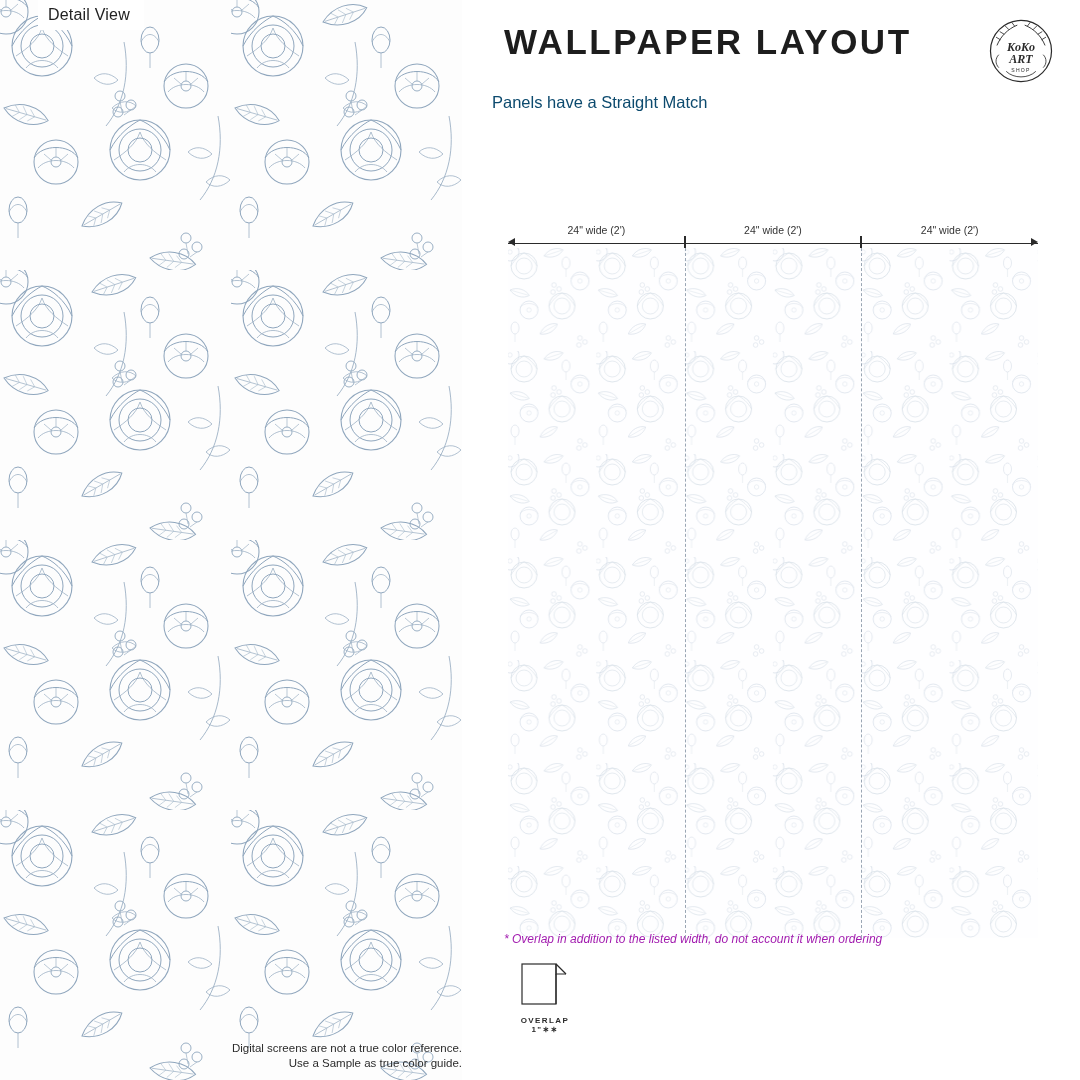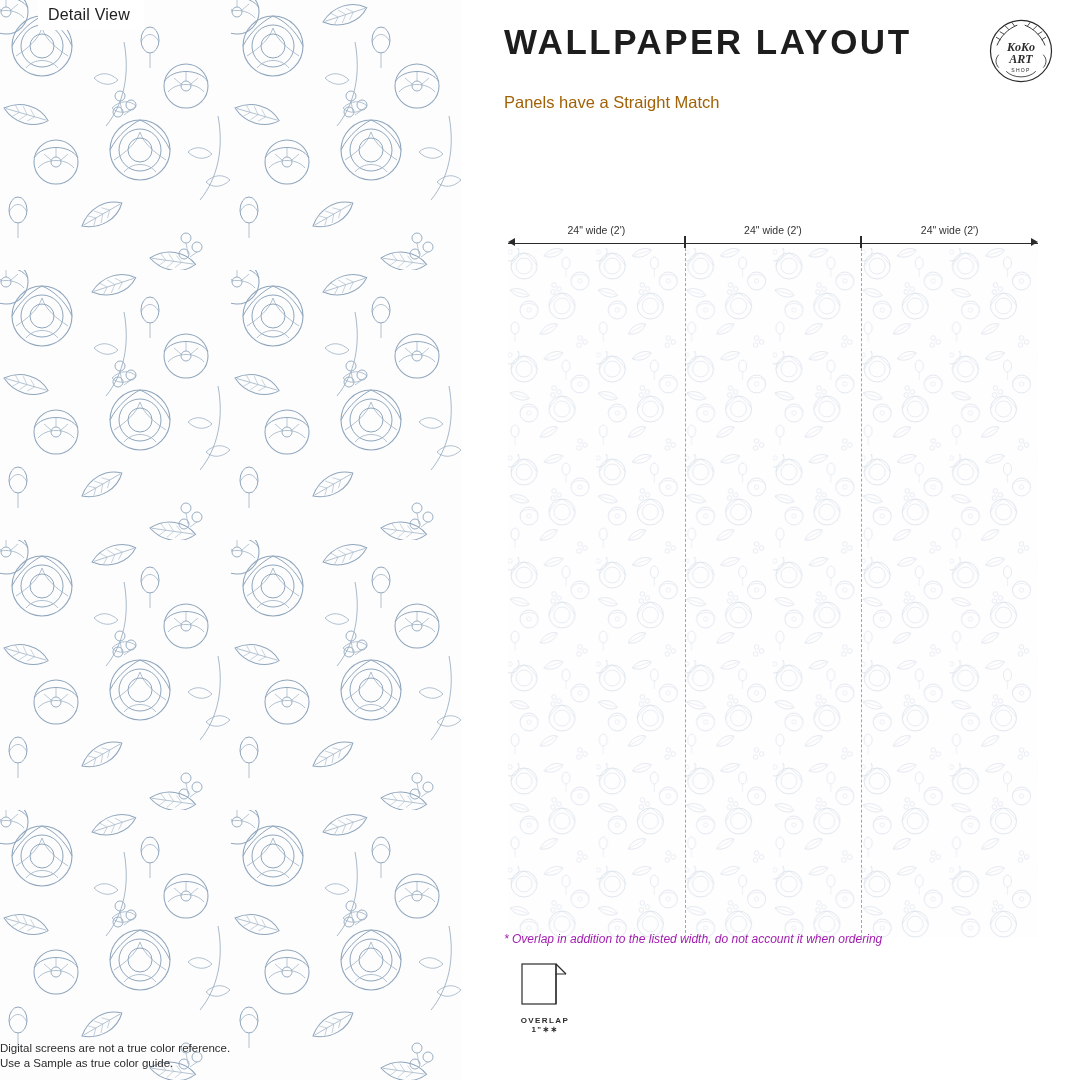--- a/index.html
+++ b/index.html
@@ -40,21 +40,21 @@
     letter-spacing: .2px;
     color: #222;
     z-index: 5;
     margin-left: 38px;
   }
   .detail-footnote {
     position: absolute;
     left: 0;
     right: 0;
     bottom: 8px;
-    text-align: left;
+    text-align: right;
     font-size: 11.5px;
     line-height: 1.35;
     color: #2b2b2b;
     z-index: 5;
   }
   .detail-footnote span { display: block; }
 
   
   .right-panel {
     position: absolute;
@@ -75,25 +75,25 @@
   }
   .logo {
     position: absolute;
     right: 22px;
     top: 14px;
     width: 74px;
     height: 74px;
   }
   .subtext {
     position: absolute;
-    left: 42px;
+    left: 30px;
     top: 90px;
     font-size: 16.5px;
     line-height: 1.52;
-    color: #a16207;
+    color: #0c4a6e;
   }
   .subtext span { display: block; }
 
   
   .layout-wrap {
     position: absolute;
     left: 46px;
     top: 228px;
     width: 530px;
     height: 710px;

